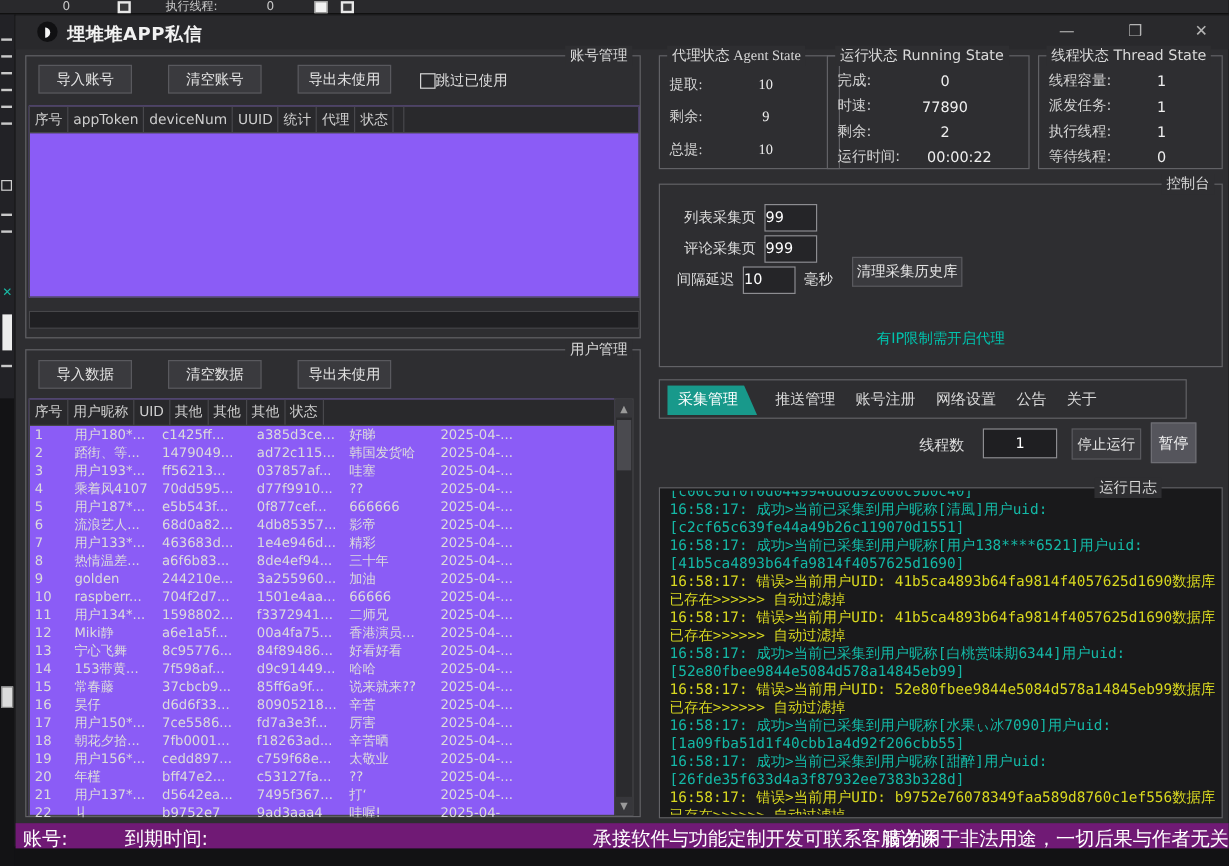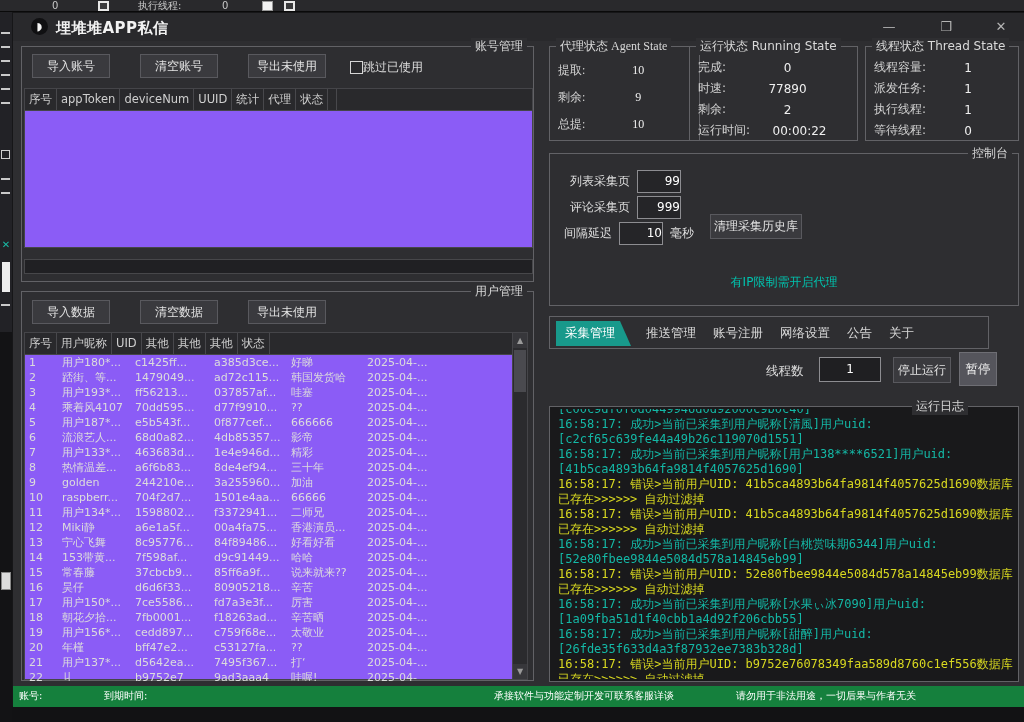--- a/index.html
+++ b/index.html
@@ -53,41 +53,41 @@
 
   .panel .rows { position:absolute; left:8px; right:8px; top:10px; }
   .srow { display:flex; align-items:center; }
   .rows3 .srow { height:27px; } .rows4 .srow { height:21px; }
   .sl { color:#d2d2d2; font-size:12px; white-space:nowrap; }
   .sv { flex:1; text-align:center; color:#efefef; font-size:12px; }
 
   .cfields { position:absolute; left:14px; top:16px; display:flex; align-items:center; gap:3px;flex-direction:column; }
   .cfield { display:flex; align-items:center; gap:7px; }
   .cl { color:#dedede; font-size:12px; white-space:nowrap; }
-  .cinput { width:44px; height:23px; background:#252528; border:1px solid #8d8d91; color:#fff; font-size:12px; text-align:right; line-height:21px; }
+  .cinput { width:44px; height:23px; background:#252528; border:1px solid #8d8d91; color:#fff; font-size:12px; text-align:left; line-height:21px; }
   .clear-btn { position:absolute; left:160px; top:60px; width:92px; height:25px; }
   .proxy-note { position:absolute; left:0; right:0; top:120px; text-align:center; color:#00c3ae; font-size:12px; }
 
   .tabrow { position:absolute; left:6px; top:4px; height:25px; display:flex; align-items:center; gap:13px; }
   .tab { color:#d8d8d8; font-size:12.5px; padding:4px 2px; white-space:nowrap; }
   .tab.active { background:#18998b; color:#fff; padding:4px 16px 4px 9px; clip-path:polygon(0 0, calc(100% - 11px) 0, 100% 100%, 0 100%); }
 
   .runctl-label { position:absolute; left:753px; top:350px; color:#dedede; font-size:12.5px; }
   .thread-input { position:absolute; left:806px; top:344px; width:62px; height:25px; background:#1f1f22; border:1px solid #8d8d91; color:#fff; font-size:12px; text-align:center; line-height:23px; }
   .stop-btn { position:absolute; left:880px; top:344px; width:58px; height:26px; }
   .pause-btn { position:absolute; left:946px; top:339px; width:38px; height:34px; background:#55555c; border:1px solid #6e6e74; color:#f0f0f0; font-size:12.5px; display:flex; align-items:center; justify-content:center; }
 
   .logbox { background:#19191b; }
   .logbody { position:absolute; left:8px; right:5px; top:2px; bottom:2px; overflow:hidden; }
   .loginner { margin-top:-7px; }
   .logline { font-family:"DejaVu Sans Mono","Liberation Mono",monospace; font-size:12px; line-height:15px; word-break:break-all; }
   .logline.success { color:#14b8a6; }
   .logline.error { color:#d8d820; }
 
-  .statusbar { position:absolute; left:0; top:673px; width:100%; height:21px; background:#15803d; color:#fff; font-size:10px; }
+  .statusbar { position:absolute; left:0; top:673px; width:100%; height:21px; background:#701a75; color:#fff; font-size:16px; }
   .statusbar span { position:absolute; top:3px; white-space:nowrap; }
 </style>
 </head>
 <body>
 
 <div class="screen">
 
   <div class="top-strip">
     <span style="left:52px">0</span>
     <i class="spinbox hollow" style="left:98px"></i>

